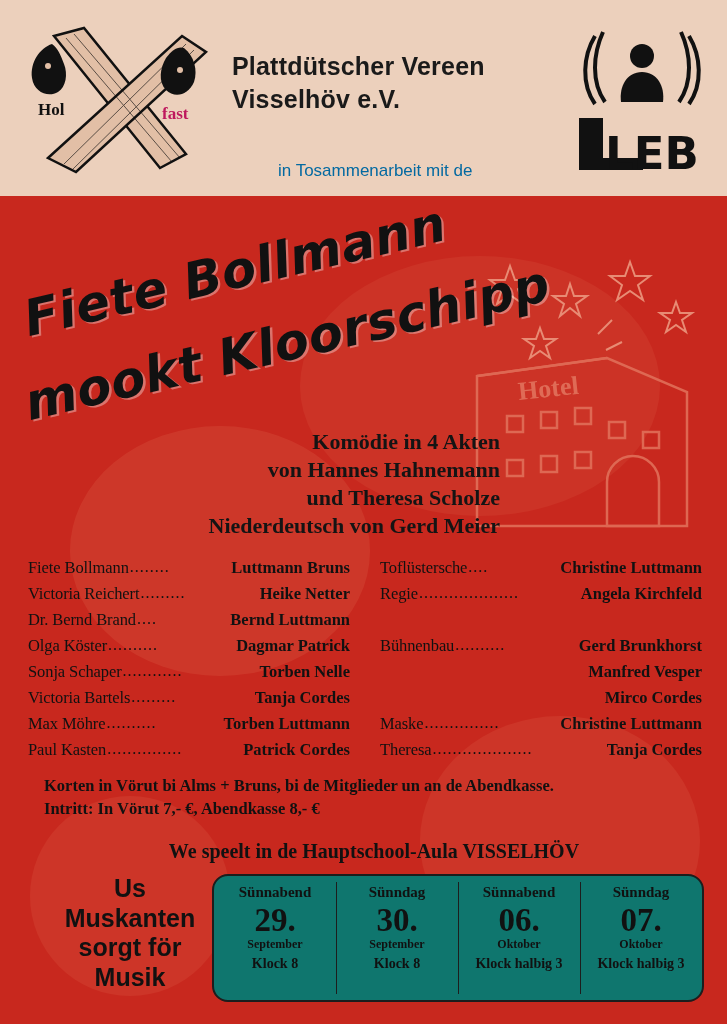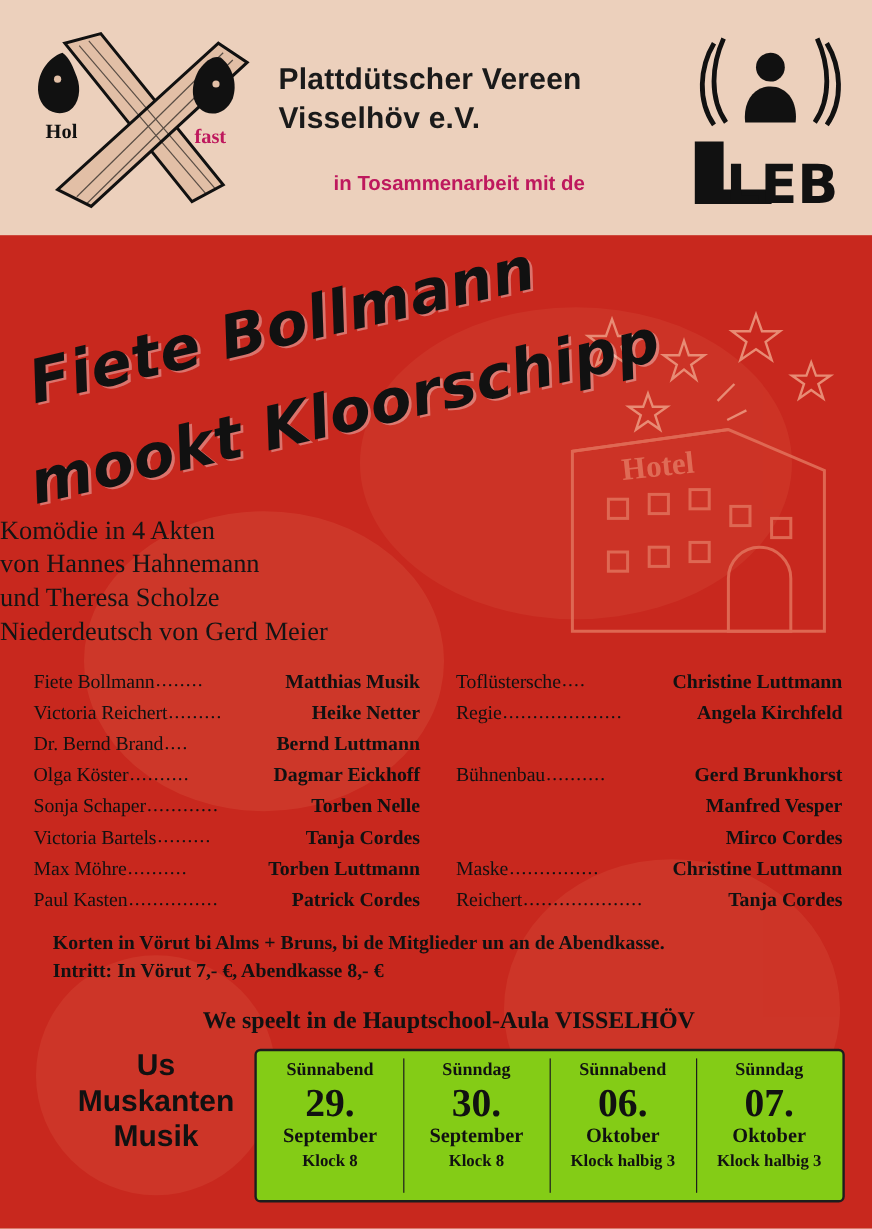--- a/index.html
+++ b/index.html
@@ -40,24 +40,24 @@
     position: absolute;
     left: 232px; top: 50px;
     color: #1a1a1a;
     font-size: 25px;
     font-weight: bold;
     line-height: 1.32;
     letter-spacing: 0.2px;
   }
   .club-sub {
     position: absolute;
-    left: 278px; top: 143px;
-    color: #be185d;
+    left: 278px; top: 161px;
+    color: #0369a1;
     font-size: 17px;
-    font-weight: bold;
+    font-weight: normal;
   }
   .logo-right {
     position: absolute;
     right: 14px; top: 26px;
     width: 140px; height: 145px;
   }
 
   
   .body-red {
     position: absolute;
@@ -94,24 +94,24 @@
     white-space: nowrap;
   }
   .title-line.l1 { margin-left: 18px; }
   .title-line.l2 { margin-left: 0px; margin-top: 24px; }
 
   
   .credits {
     position: absolute;
     left: 0; top: 232px;
     width: 500px;
-    text-align: left;
+    text-align: right;
     color: #141414;
     font-family: "Liberation Serif", serif;
-    font-weight: normal;
+    font-weight: bold;
     font-size: 22px;
     line-height: 1.28;
   }
 
   
   .cast {
     position: absolute;
     left: 28px; top: 362px;
     width: 676px;
     display: flex;
@@ -178,23 +178,23 @@
     font-size: 25px;
     line-height: 1.18;
   }
 
   
   .dates {
     position: absolute;
     left: 212px; top: 678px;
     width: 492px;
     height: 128px;
-    background: #84cc16;
+    background: #0f766e;
     border: 2px solid #1d1d1d;
-    border-radius: 5px;
+    border-radius: 16px;
     display: flex;
     box-sizing: border-box;
   }
   .date-cell {
     flex: 1;
     text-align: center;
     color: #111;
     position: relative;
     padding-top: 8px;
     box-sizing: border-box;
@@ -214,21 +214,21 @@
   .date-day {
     font-family: "Liberation Serif", serif;
     font-weight: bold;
     font-size: 33px;
     line-height: 1.05;
     margin-top: 2px;
   }
   .date-month {
     font-family: "Liberation Serif", serif;
     font-weight: bold;
-    font-size: 17px;
+    font-size: 12px;
     line-height: 1.1;
   }
   .date-time {
     font-family: "Liberation Serif", serif;
     font-weight: bold;
     font-size: 14px;
     margin-top: 5px;
   }
 
   
@@ -343,36 +343,36 @@
       <div>von Hannes Hahnemann</div>
       <div>und Theresa Scholze</div>
       <div>Niederdeutsch von Gerd Meier</div>
     </div>
 
     <div class="cast">
       <div class="cast-col">
         <div class="cast-row">
           <span class="cast-role">Fiete Bollmann</span>
           <span class="cast-dots">........</span>
-          <span class="cast-name">Matthias Musik</span>
+          <span class="cast-name">Luttmann Bruns</span>
         </div>
         <div class="cast-row">
           <span class="cast-role">Victoria Reichert</span>
           <span class="cast-dots">.........</span>
           <span class="cast-name">Heike Netter</span>
         </div>
         <div class="cast-row">
           <span class="cast-role">Dr. Bernd Brand</span>
           <span class="cast-dots">....</span>
           <span class="cast-name">Bernd Luttmann</span>
         </div>
         <div class="cast-row">
           <span class="cast-role">Olga Köster</span>
           <span class="cast-dots">..........</span>
-          <span class="cast-name">Dagmar Eickhoff</span>
+          <span class="cast-name">Dagmar Patrick</span>
         </div>
         <div class="cast-row">
           <span class="cast-role">Sonja Schaper</span>
           <span class="cast-dots">............</span>
           <span class="cast-name">Torben Nelle</span>
         </div>
         <div class="cast-row">
           <span class="cast-role">Victoria Bartels</span>
           <span class="cast-dots">.........</span>
           <span class="cast-name">Tanja Cordes</span>
@@ -419,37 +419,38 @@
           <span class="cast-role"></span>
           <span class="cast-dots"></span>
           <span class="cast-name">Mirco Cordes</span>
         </div>
         <div class="cast-row">
           <span class="cast-role">Maske</span>
           <span class="cast-dots">...............</span>
           <span class="cast-name">Christine Luttmann</span>
         </div>
         <div class="cast-row">
-          <span class="cast-role">Reichert</span>
+          <span class="cast-role">Theresa</span>
           <span class="cast-dots">....................</span>
           <span class="cast-name">Tanja Cordes</span>
         </div>
       </div>
     </div>
 
     <div class="tickets">
       <div>Korten in Vörut bi Alms + Bruns, bi de Mitglieder un an de Abendkasse.</div>
       <div>Intritt: In Vörut 7,- €, Abendkasse 8,- €</div>
     </div>
 
     <div class="venue">We speelt in de Hauptschool-Aula VISSELHÖV</div>
 
     <div class="musicians">
       <div>Us</div>
       <div>Muskanten</div>
+      <div>sorgt för</div>
       <div>Musik</div>
     </div>
 
     <div class="dates">
       <div class="date-cell">
         <div class="date-weekday">Sünnabend</div>
         <div class="date-day">29.</div>
         <div class="date-month">September</div>
         <div class="date-time">Klock 8</div>
       </div>

